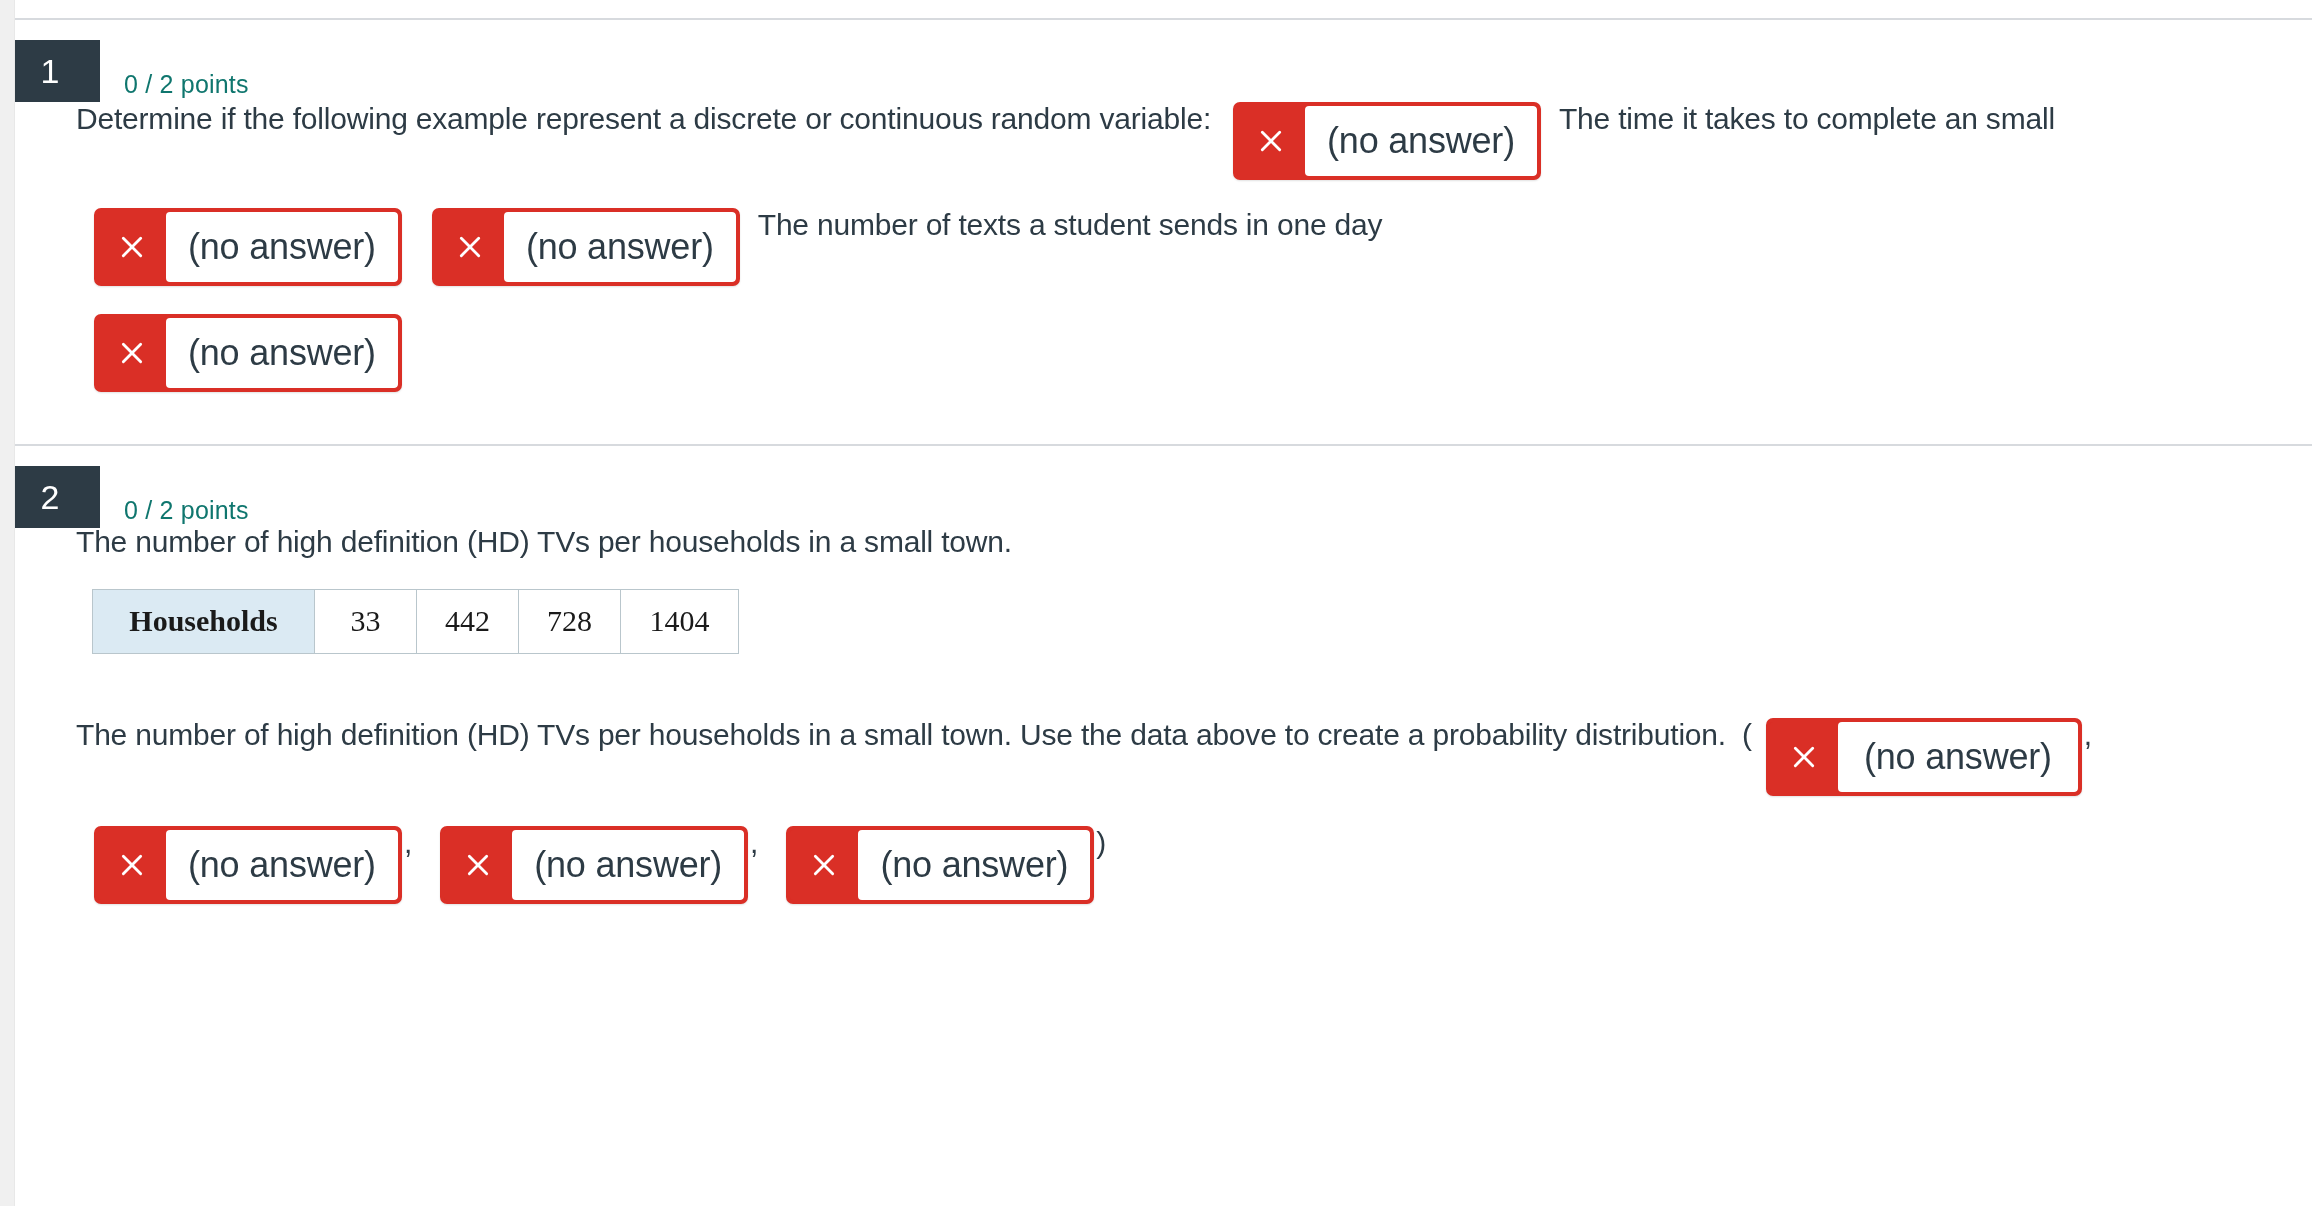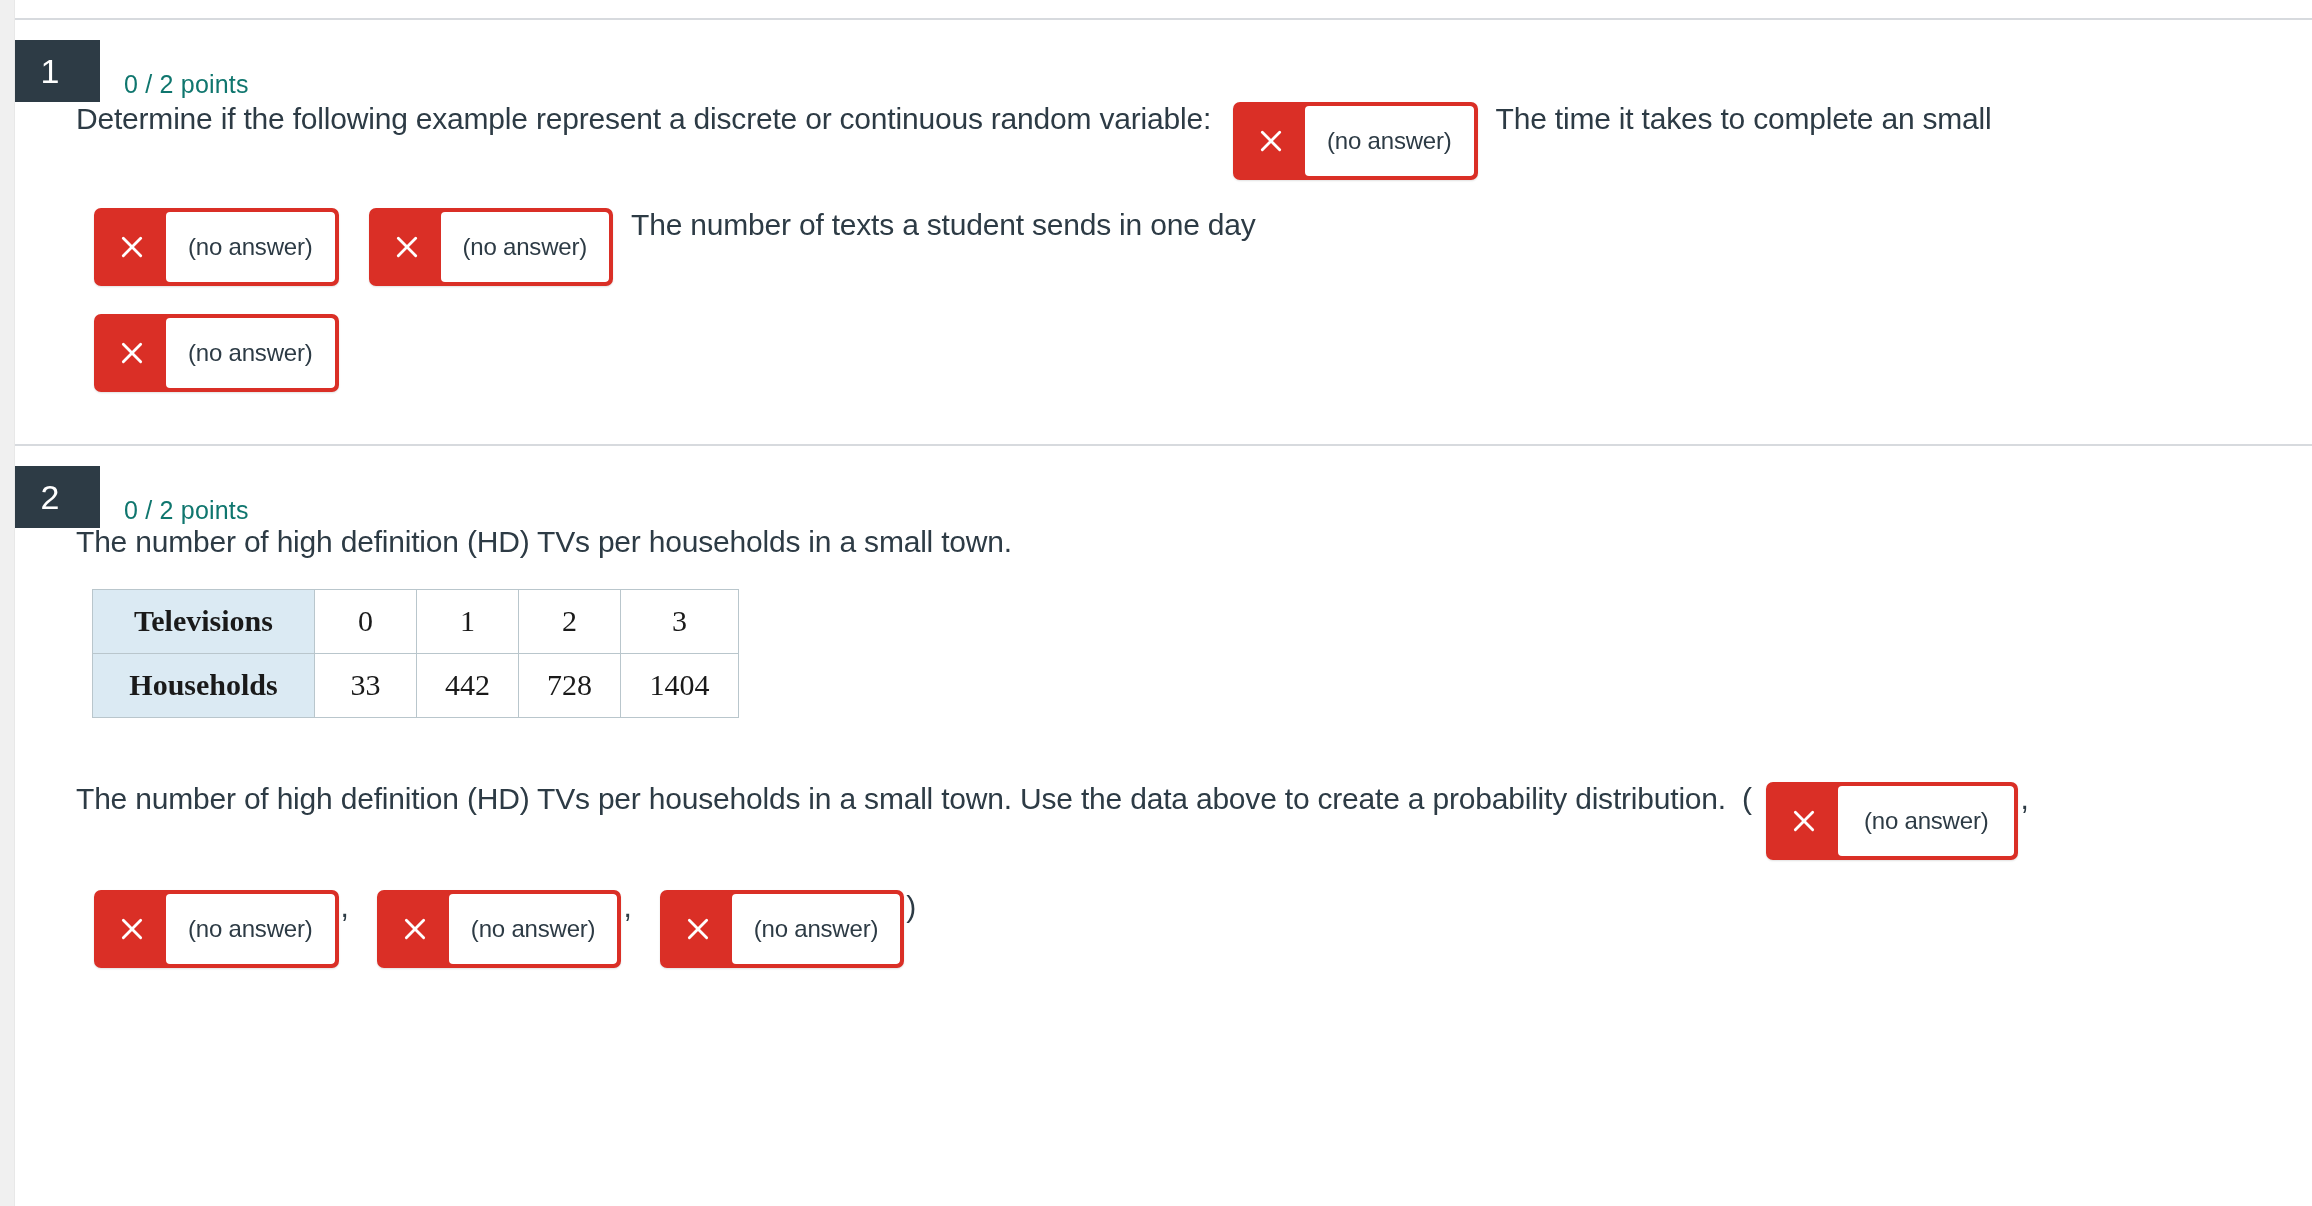--- a/index.html
+++ b/index.html
@@ -130,21 +130,21 @@
   .ans-box .mark svg {
     width: 26px;
     height: 26px;
     display: block;
   }
   .ans-box .value {
     background: #ffffff;
     display: flex;
     align-items: center;
     padding: 0 22px;
-    font-size: 24px;
+    font-size: 36px;
     color: #2d3b45;
     white-space: nowrap;
     border-radius: 4px;
     letter-spacing: -0.2px;
   }
   .ans-box.wide .value { padding: 0 26px; }
 
   .punct {
     font-size: 30px;
     color: #2d3b45;
@@ -272,27 +272,20 @@
       <div class="q-badge">2</div>
       <div class="q-points">0 / 2 points</div>
     </div>
 
     <div class="q-body">
 
       <div class="q-text" style="margin-top:4px;">The number of high definition (HD) TVs per households in a small town.</div>
 
       <table class="data-table" style="margin-top:26px;margin-left:16px;">
         <tbody>
-          <tr>
-            <td class="rowhead">Televisions</td>
-            <td class="cell">0</td>
-            <td class="cell">1</td>
-            <td class="cell">2</td>
-            <td class="cell cell-wide">3</td>
-          </tr>
           <tr>
             <td class="rowhead">Households</td>
             <td class="cell">33</td>
             <td class="cell">442</td>
             <td class="cell">728</td>
             <td class="cell cell-wide">1404</td>
           </tr>
         </tbody>
       </table>
 

